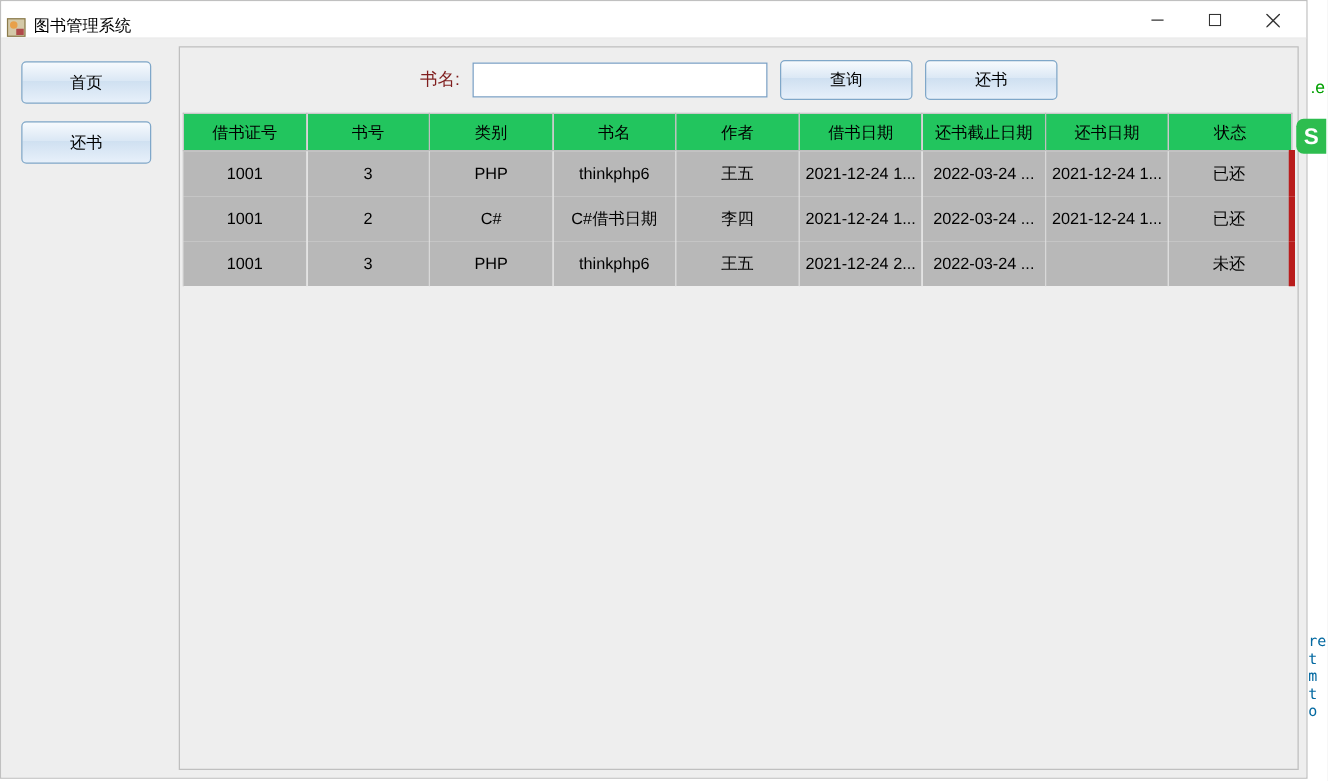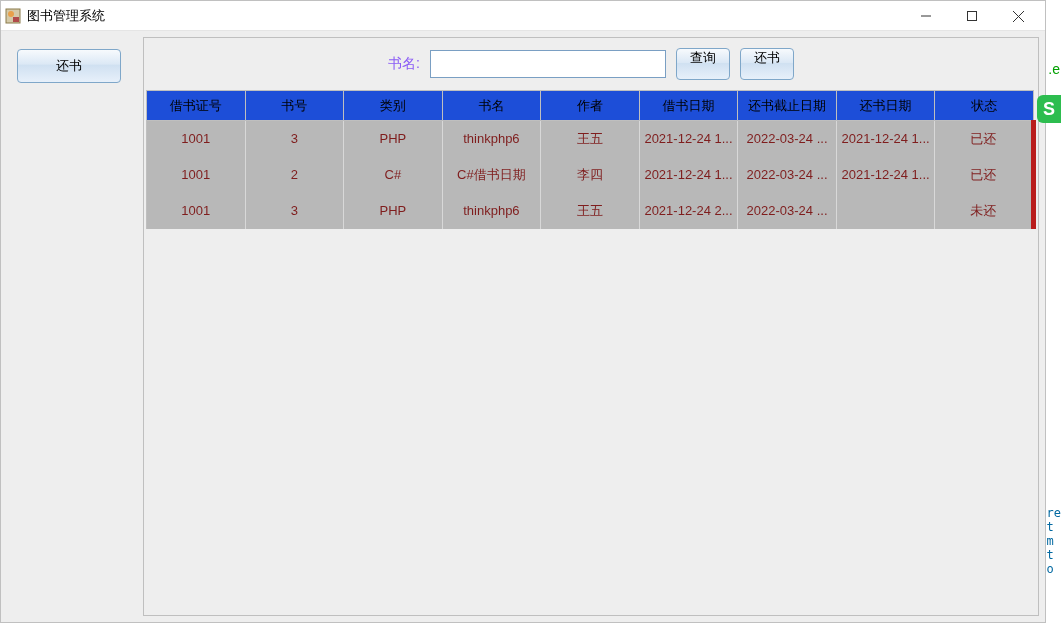--- a/index.html
+++ b/index.html
@@ -15,21 +15,21 @@
       width: 1046px;
       height: 623px;
       border: 1px solid #c0c0c0;
       background: #f0f0f0;
       position: relative;
     }
     .titlebar {
       height: 30px;
       background: #ffffff;
       display: flex;
-      align-items: center;
+      align-items: flex-end;
       padding: 0 4px;
       border-bottom: 1px solid #e5e5e5;
     }
     .titlebar-icon {
       width: 16px;
       height: 16px;
       margin-right: 6px;
       display: inline-flex;
       align-items: center;
       justify-content: center;
@@ -94,71 +94,71 @@
     .searchbar {
       height: 52px;
       display: flex;
       align-items: center;
       justify-content: center;
       gap: 10px;
       padding: 8px 12px;
     }
     .search-label {
       font-size: 14px;
-      color: #8b5cf6;
+      color: #7f1d1d;
     }
     .search-input {
       width: 236px;
       height: 28px;
       border: 1px solid #7a9fc3;
       background: #ffffff;
       padding: 0 6px;
       font-size: 13px;
     }
     .action-btn {
       height: 32px;
-      padding: 0 13px;
+      padding: 0 39px;
       background: linear-gradient(to bottom, #f7fafd, #dbe8f5 45%, #cfe0f1 46%, #e7f0fa);
       border: 1px solid #7fa7c9;
       border-radius: 4px;
       display: flex;
-      align-items: flex-start;
+      align-items: center;
       justify-content: center;
       font-size: 13px;
       cursor: default;
     }
     .table-wrap {
       flex: 1;
       margin: 0 2px 2px 2px;
       overflow: hidden;
     }
     table {
       width: 100%;
       border-collapse: collapse;
       table-layout: fixed;
     }
     thead th {
-      background: #1d4ed8;
+      background: #22c55e;
       border: 1px solid #bfbfbf;
       height: 30px;
       font-weight: normal;
       font-size: 13px;
       color: #000;
       text-align: center;
       white-space: nowrap;
       overflow: hidden;
     }
     tbody td {
       background: #b8b8b8;
       border-left: 1px solid #d8d8d8;
       border-right: 1px solid #d8d8d8;
       height: 36px;
       text-align: center;
       font-size: 13px;
-      color: #7f1d1d;
+      color: #000000;
       white-space: nowrap;
       overflow: hidden;
       text-overflow: ellipsis;
     }
     tbody tr td:first-child { border-left: 1px solid #bfbfbf; }
     tbody tr td:last-child { border-right: 5px solid #b91c1c; }
     .right-edge {
       position: absolute;
       top: 60px;
       right: -15px;
@@ -219,20 +219,23 @@
         <svg width="11" height="11">
             <line x1="0" y1="0" x2="11" y2="11" stroke="#333" stroke-width="1"></line>
             <line x1="11" y1="0" x2="0" y2="11" stroke="#333" stroke-width="1"></line>
           </svg>
       </div>
     </div>
   </div>
 
   <div class="content">
     <div class="sidebar">
+      <div class="side-btn">
+          <span>首页</span>
+        </div>
       <div class="side-btn">
           <span>还书</span>
         </div>
     </div>
 
     <div class="main">
       <div class="panel">
         <div class="searchbar">
           <span class="search-label">书名:</span>
           <input class="search-input" type="text" value="" style="">

